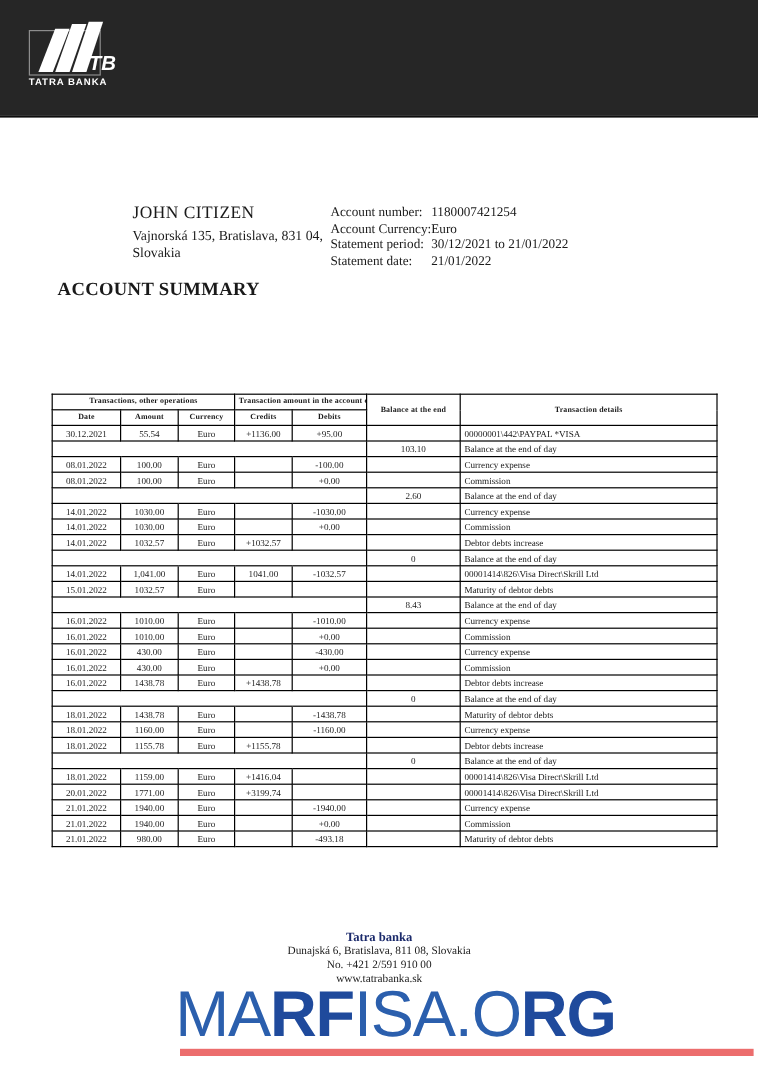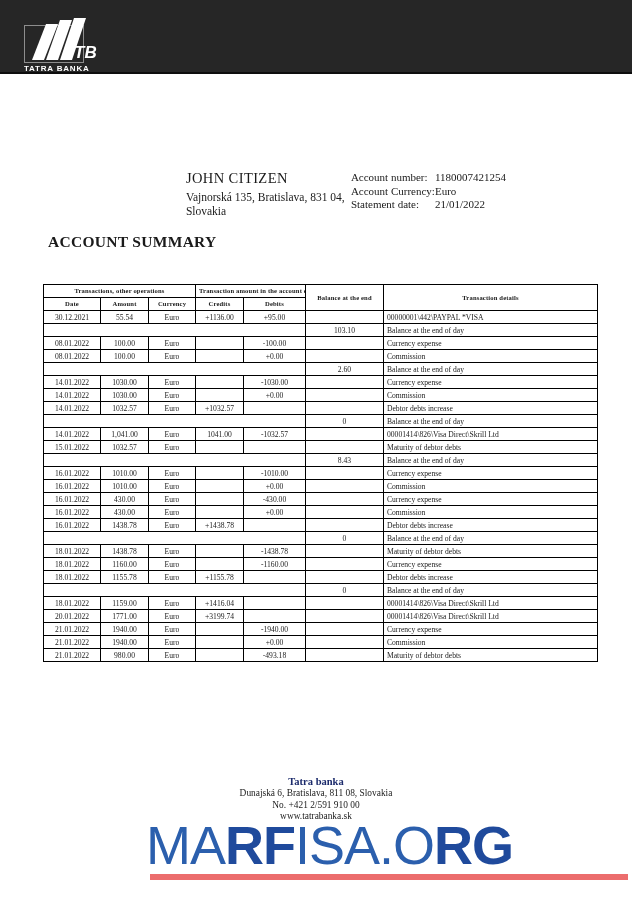--- a/index.html
+++ b/index.html
@@ -10,21 +10,21 @@
     background: #ffffff;
     font-family: "Liberation Serif", "DejaVu Serif", serif;
     color: #1a1a1a;
     position: relative;
     overflow: hidden;
   }
 
   
   .header-band {
     width: 632px;
-    height: 72px;
+    height: 96px;
     background: #262626;
     position: relative;
   }
   .header-rule {
     width: 632px;
     height: 2px;
     background: #0d0d0d;
   }
   .logo {
     position: absolute;
@@ -55,21 +55,21 @@
   }
 
   
   .info-row {
     position: absolute;
     top: 170px;
     left: 0;
     width: 536px;
     padding: 0 30px;
     display: flex;
-    justify-content: flex-end;
+    justify-content: center;
     align-items: flex-start;
   }
   .party { padding-left: 48px; }
   .party-name {
     font-size: 14.5px;
     letter-spacing: 0.4px;
     margin-bottom: 3px;
     white-space: nowrap;
   }
   .party-addr {
@@ -103,20 +103,21 @@
   .tbl-wrap {
     position: absolute;
     top: 284px;
     left: 43px;
     width: 554px;
   }
   table.stmt {
     border-collapse: collapse;
     width: 554px;
     table-layout: fixed;
+    margin-top: 44px;
   }
   table.stmt th, table.stmt td {
     border: 1px solid #000;
     font-size: 7.6px;
     height: 13px;
     padding: 0 3px;
     line-height: 11px;
     overflow: hidden;
     white-space: nowrap;
   }
@@ -209,20 +210,24 @@
 
   <table class="acct-table">
     <tbody>
         <tr>
       <td class="acct-label">Account number:</td>
       <td>1180007421254</td>
     </tr>
     <tr>
       <td class="acct-label">Account Currency:</td>
       <td>Euro</td>
+    </tr>
+    <tr>
+      <td class="acct-label">Statement period:</td>
+      <td>30/12/2021 to 21/01/2022</td>
     </tr>
     <tr>
       <td class="acct-label">Statement date:</td>
       <td>21/01/2022</td>
     </tr>
   </tbody>
     </table>
 </div>
 
 <div class="summary-title">ACCOUNT SUMMARY</div>

